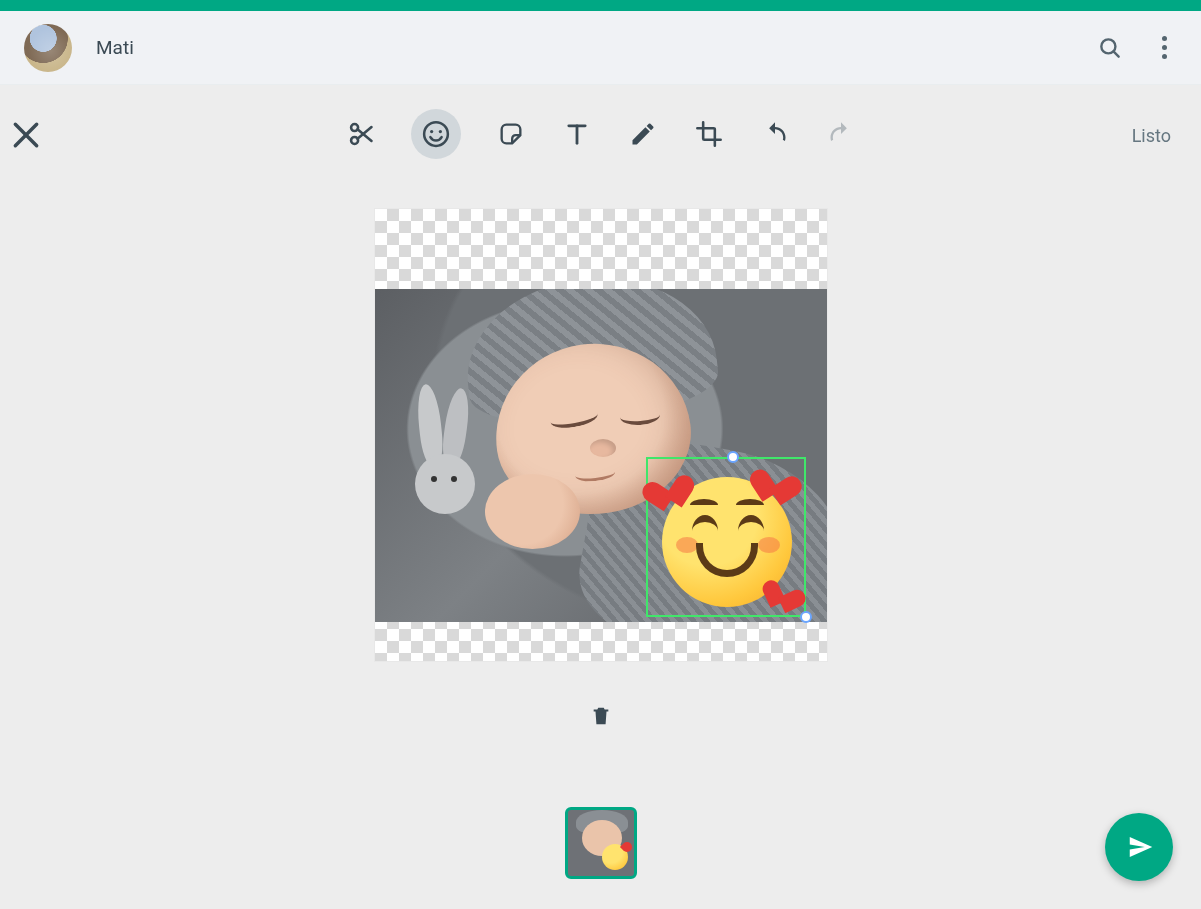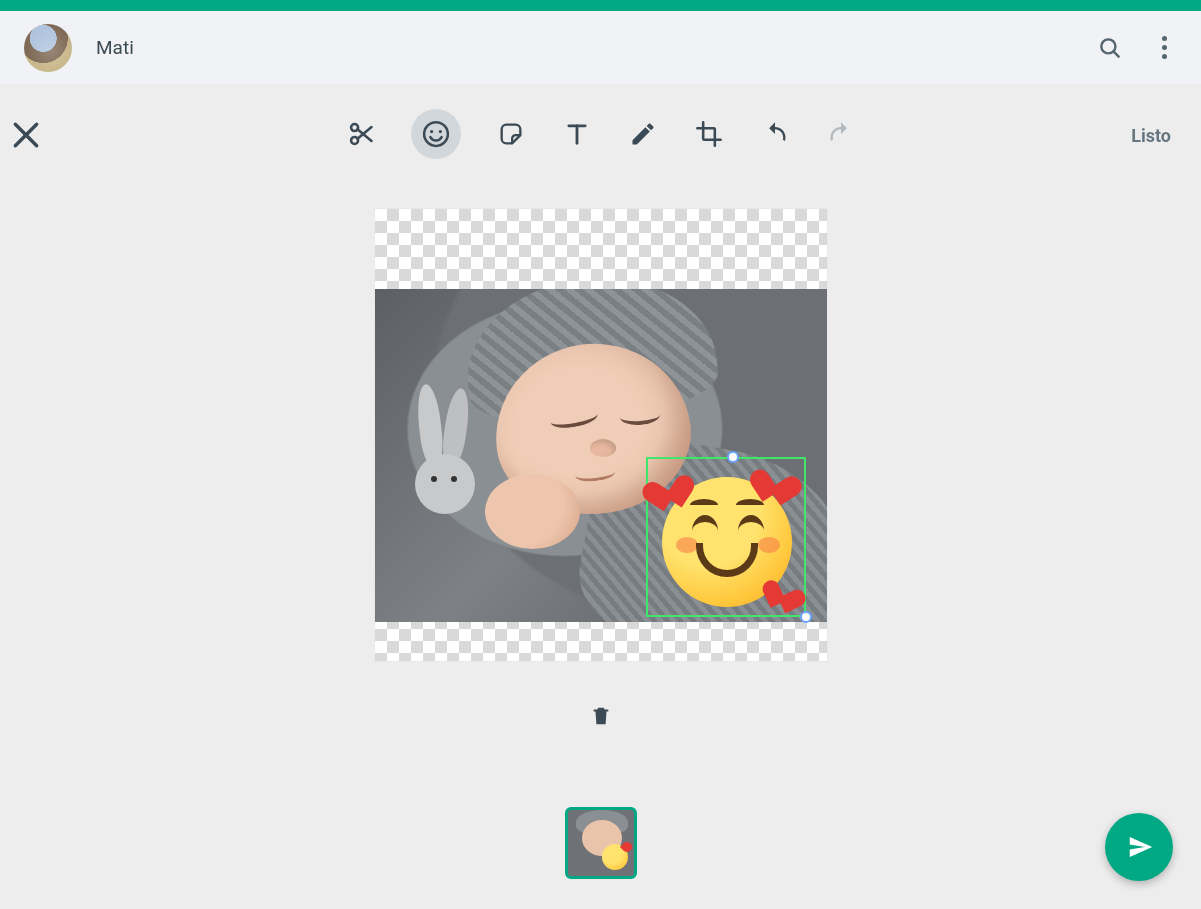--- a/index.html
+++ b/index.html
@@ -9,21 +9,21 @@
   .header-left { display:flex; align-items:center; gap:24px;}
   .avatar { width:48px; height:48px; border-radius:50%; background:radial-gradient(circle at 40% 30%, #b0c4de 0 30%, #7f6a55 31% 55%, #c9b68a 56% 100%); position:relative; overflow:hidden;}
   .avatar::after { content:""; position:absolute; inset:0; background: radial-gradient(circle at 55% 55%, rgba(255,255,255,.2), transparent 60%);}
   .chat-name { font-size:19px; color:#3b4a54; }
   .header-right { display:flex; align-items:center; gap:28px; }
   .icon { width:26px; height:26px; display:inline-flex; align-items:center; justify-content:center; color:#54656f; }
   .icon svg { width:100%; height:100%; }
   .dots { display:flex; flex-direction:column; gap:4px; align-items:center; justify-content:center; width:26px; height:26px;}
   .dots span { width:5px; height:5px; background:#54656f; border-radius:50%; }
 
-  .editor { position:relative; height:calc(909px - 11px - 74px); background:#ededed;font-weight:bold; }
+  .editor { position:relative; height:calc(909px - 11px - 74px); background:#ededed; }
   .close-btn { position:absolute; top:34px; left:10px; width:32px; height:32px; color:#3b4a54; cursor:pointer;}
   .close-btn svg { width:100%; height:100%; }
 
   .toolbar { position:absolute; top:24px; left:50%; transform:translateX(-50%); display:flex; align-items:center; gap:34px; }
   .tool { width:32px; height:32px; display:flex; align-items:center; justify-content:center; color:#3b4a54; border-radius:50%; cursor:pointer;}
   .tool.active { background:#d1d7db; width:50px; height:50px;}
   .tool svg { width:28px; height:28px; }
   .tool.active svg{ width:30px; height:30px;}
   .tool.disabled { color:#b3b9bd; cursor:default;}
 

